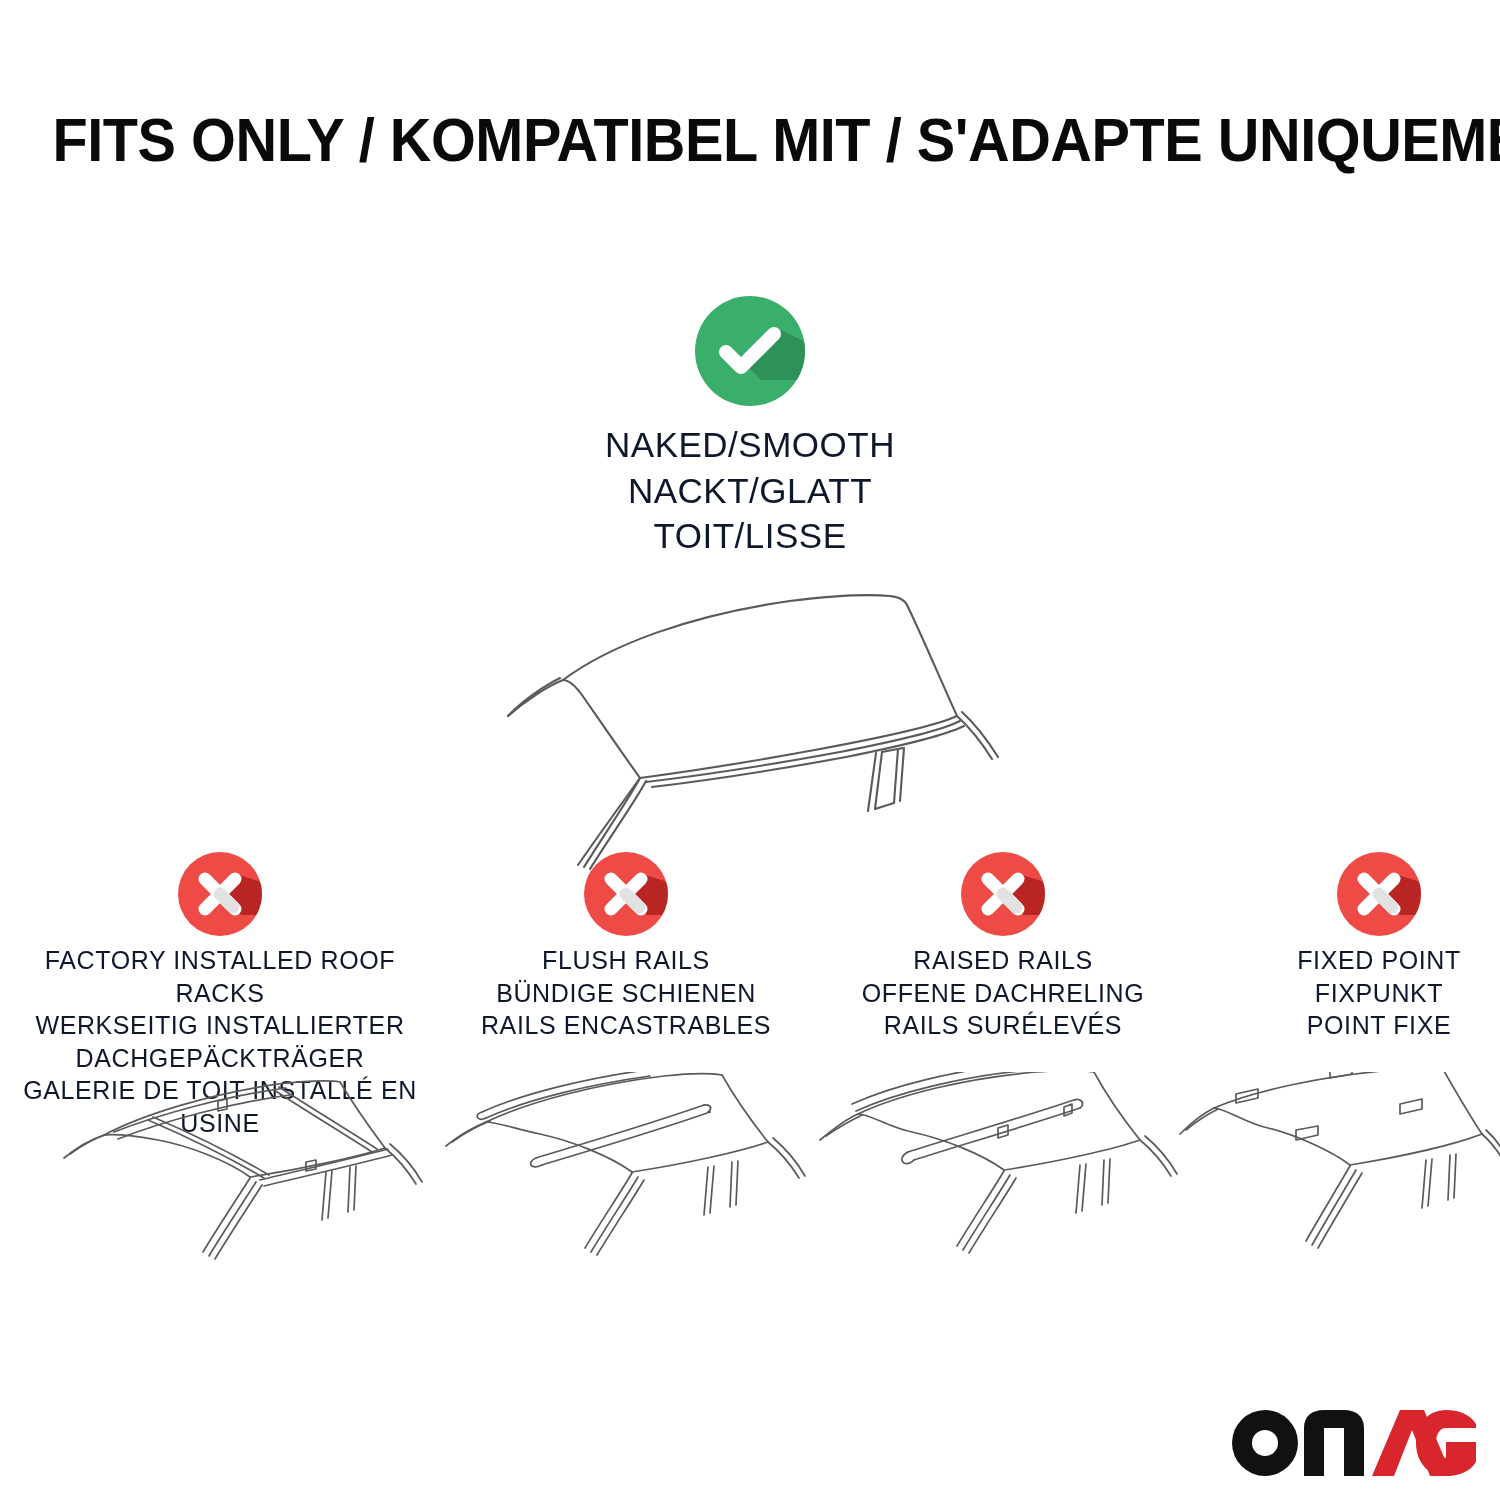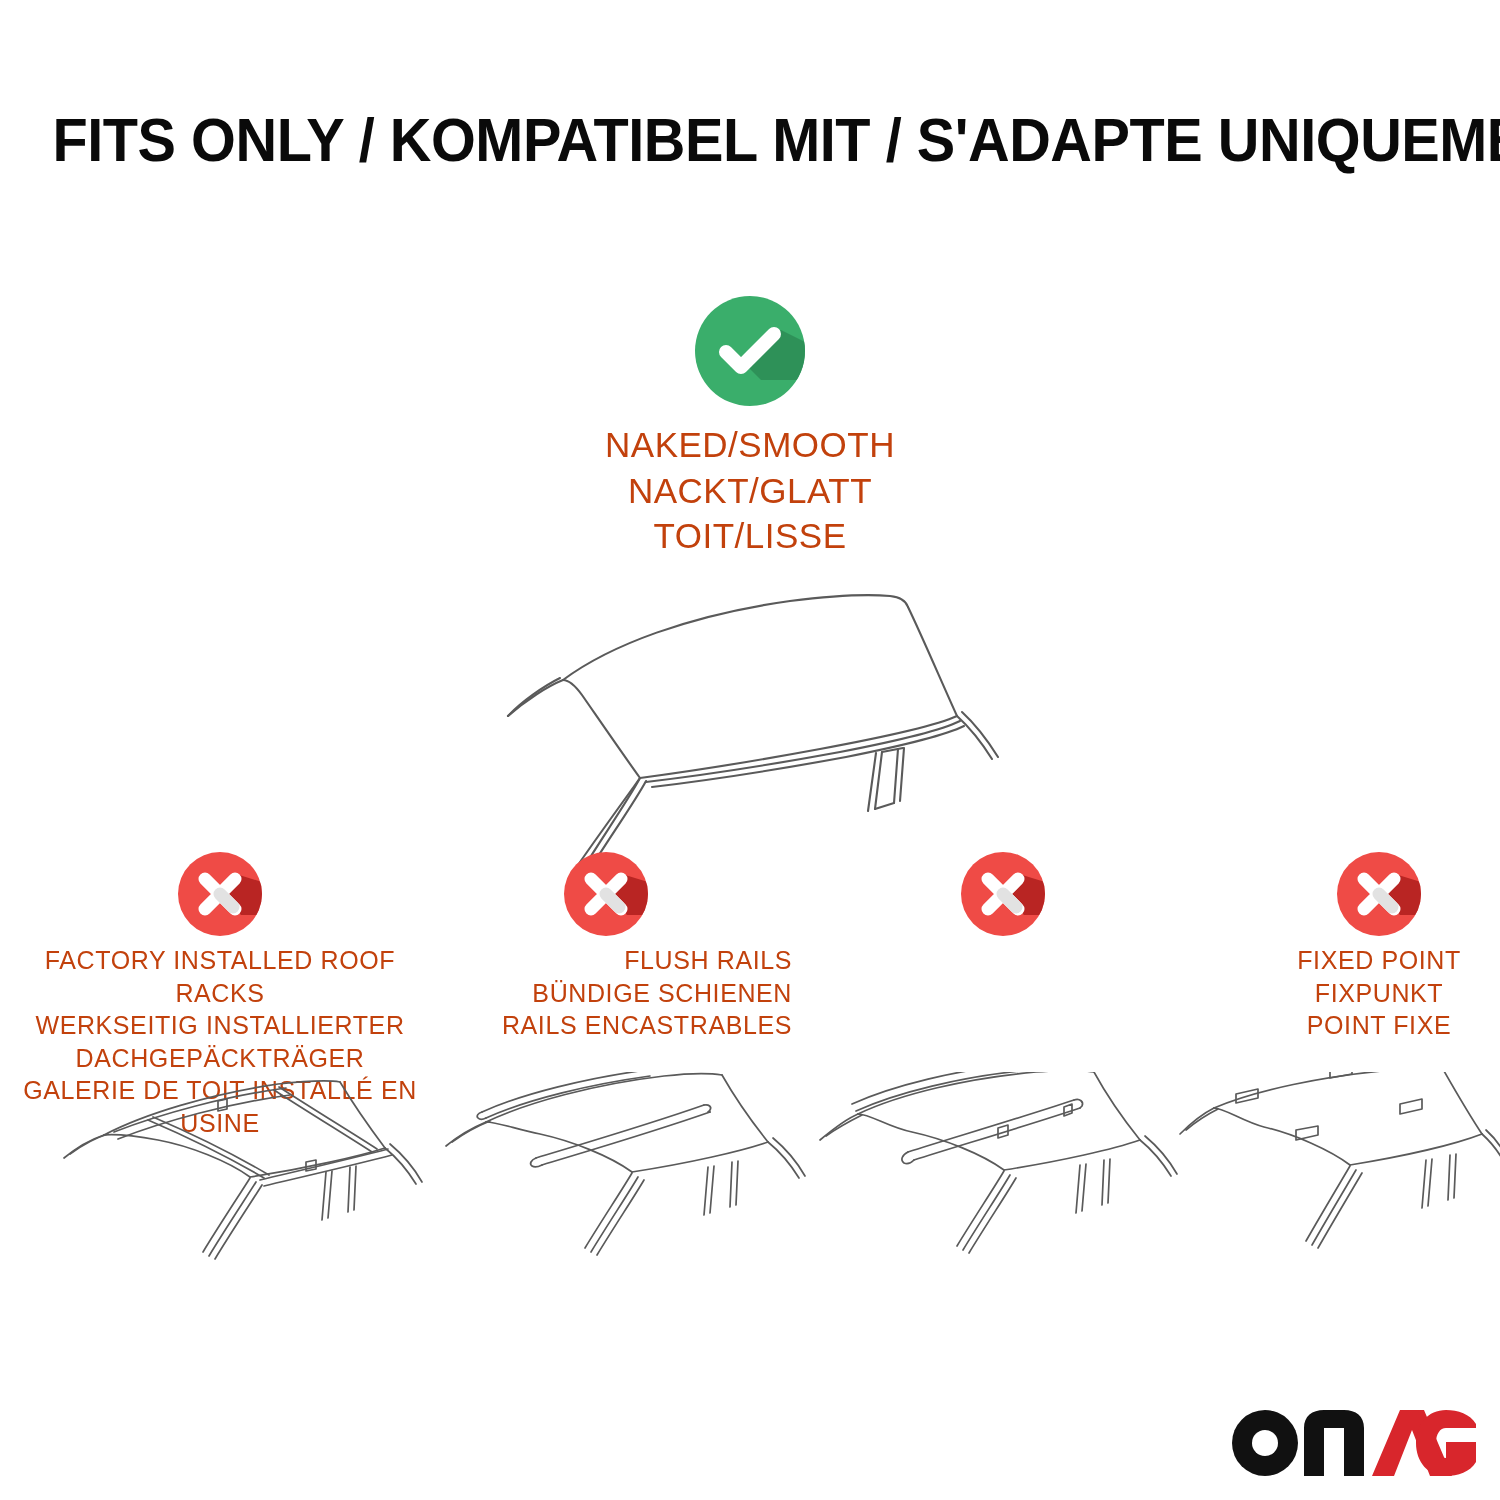--- a/index.html
+++ b/index.html
@@ -35,21 +35,21 @@
   }
 
   
   .col {
     position: absolute;
     text-align: center;
   }
   .caption {
     font-family: "Liberation Sans Narrow", "Liberation Sans", sans-serif;
     font-weight: 400;
-    color: #c2410c;
+    color: #0f172a;
     line-height: 1.30;
     letter-spacing: 0.6px;
     white-space: pre-line;
   }
 
   
   .badge {
     position: relative;
     margin: 0 auto;
     border-radius: 50%;
@@ -86,21 +86,21 @@
   .row-col .caption {
     font-size: 25px;
     margin-top: 8px;
   }
   .row-art {
     position: absolute;
     top: 1072px;
   }
 
   #col-0 { left: 20px;   width: 400px; }
-  #col-1 { left: 420px;  width: 372px; text-align: right; }
+  #col-1 { left: 440px;  width: 372px; }
   #col-2 { left: 818px;  width: 370px; }
   #col-3 { left: 1234px; width: 290px; }
 
   #art-0 { left: 40px;   width: 400px; height: 210px; }
   #art-1 { left: 432px;  width: 400px; height: 210px; }
   #art-2 { left: 812px;  width: 400px; height: 210px; }
   #art-3 { left: 1178px; width: 330px; height: 210px; }
 
   
   #logo {
@@ -266,20 +266,23 @@
 </div>
 
 <div class="col row-col" id="col-2">
   <div class="badge badge-no">
     <svg width="84" height="84" viewBox="0 0 84 84">
       <path class="shadow" d="M42 42 L63 63 L84 63 L84 30 L58 22 Z" fill="#B2211F" opacity="0.9"></path>
       <path d="M27 27 L57 57 M57 27 L27 57" fill="none" stroke="#ffffff" stroke-width="13" stroke-linecap="round"></path>
       <path d="M42 42 L55 55" stroke="#e2e2e2" stroke-width="13" stroke-linecap="round"></path>
     </svg>
   </div>
+  <div class="caption">RAISED RAILS
+OFFENE DACHRELING
+RAILS SURÉLEVÉS</div>
 </div>
 
 <div class="row-art" id="art-2">
   <svg class="line-art" width="400" height="210" viewBox="0 0 400 210">
     <g fill="none" stroke="#5a5a5a" stroke-width="1.7" stroke-linecap="round" stroke-linejoin="round">
       <path d="M46 42 C88 22 156 6 224 0 C250 -2 270 -2 282 0"></path>
       <path d="M282 0 C294 22 312 48 328 68"></path>
       <path d="M328 68 C302 77 250 89 192 98"></path>
       <path d="M192 98 C170 82 132 67 100 60 C78 56 58 42 46 42"></path>
       <path d="M46 42 C34 47 20 58 8 68"></path>

